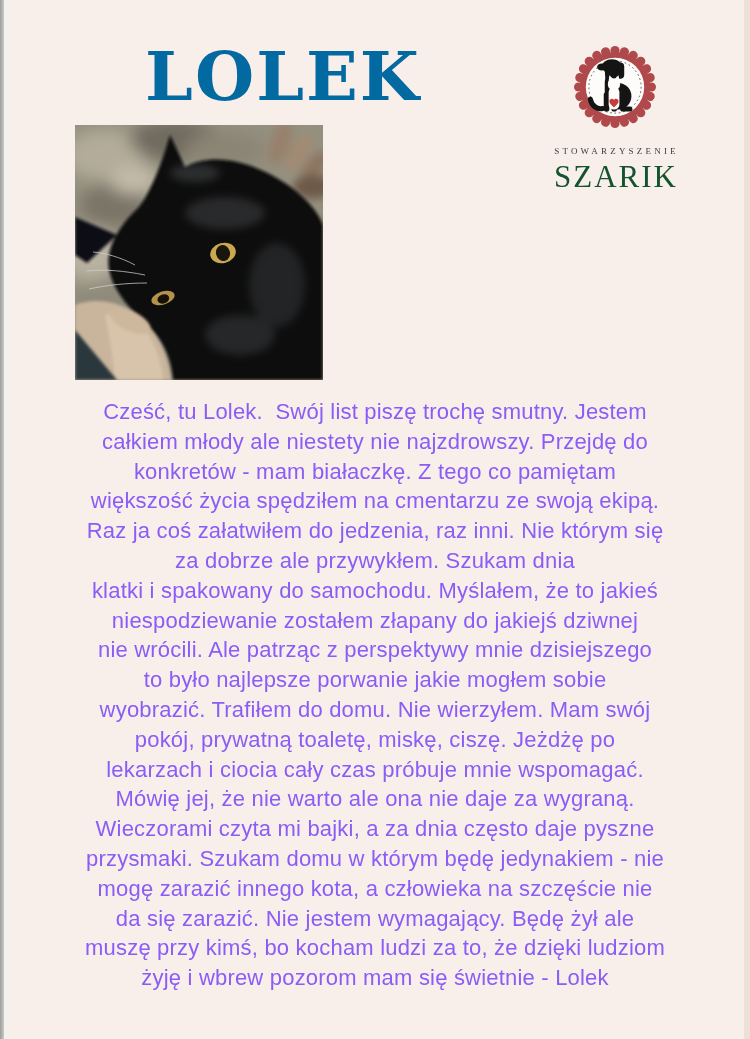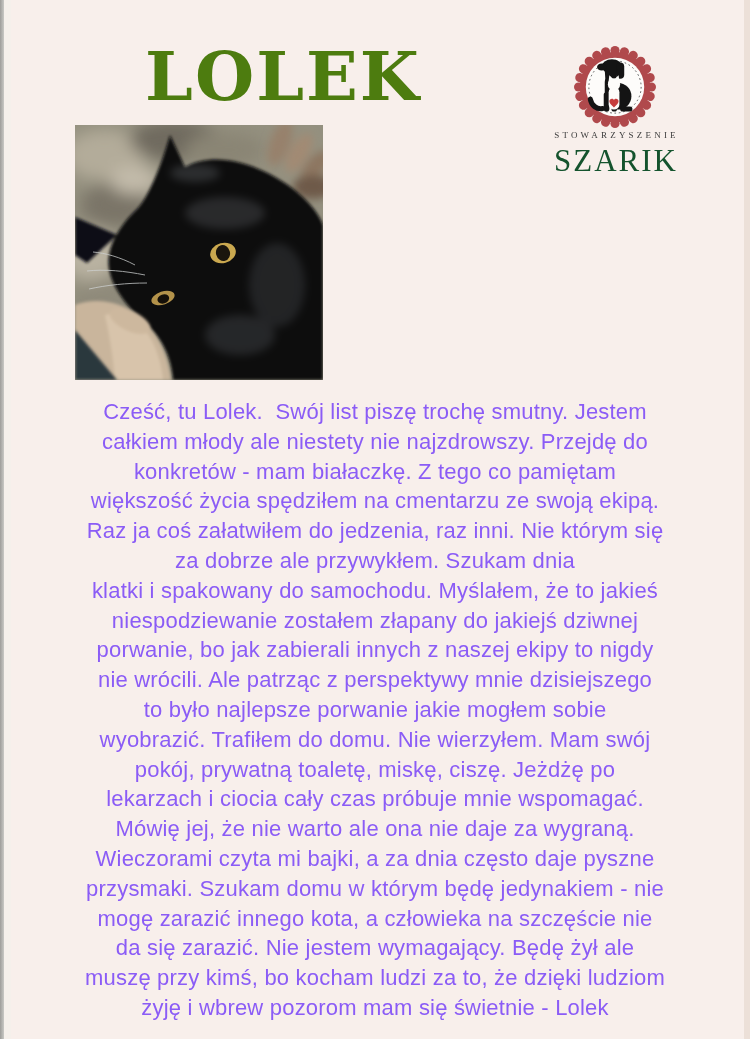--- a/index.html
+++ b/index.html
@@ -10,27 +10,27 @@
   }
   .edge-left{position:absolute;left:0;top:0;width:4px;height:100%;
     background:linear-gradient(to right,#9d9d9a,#c9c9c5);}
   .edge-left-light{position:absolute;left:4px;top:0;width:7px;height:100%;background:#f5f0eb;}
   .edge-right{position:absolute;right:0;top:0;width:6px;height:100%;background:#ece0d8;}
 
   .title{
     position:absolute;top:42px;left:60px;width:446px;margin:0;
     text-align:center;
     font-family:"DejaVu Serif","Liberation Serif",serif;
-    font-weight:700;font-size:68px;line-height:1;letter-spacing:2px;color:#4d7c0f;
+    font-weight:700;font-size:68px;line-height:1;letter-spacing:2px;color:#0369a1;
   }
 
   .logo{position:absolute;top:46px;left:545px;width:140px;text-align:center;}
   .badge{display:block;width:82px;height:82px;margin:0 auto;}
   .org-type{
-    margin-top:2px;font-family:"Liberation Serif",serif;font-size:9px;
+    margin-top:18px;font-family:"Liberation Serif",serif;font-size:9px;
     letter-spacing:3.2px;color:#3c3c3c;white-space:nowrap;padding-left:3px;
   }
   .org-name{
     margin-top:3px;font-family:"Liberation Serif",serif;font-size:31px;
     letter-spacing:2px;color:#14532d;white-space:nowrap;padding-left:2px;
   }
 
   .photo{position:absolute;left:75px;top:125px;width:248px;height:255px;}
   .photo svg{display:block;width:100%;height:100%;}
 
@@ -169,21 +169,20 @@
 
   <div class="letter">
       <div class="letter-line">Cześć, tu Lolek.  Swój list piszę trochę smutny. Jestem</div>
       <div class="letter-line">całkiem młody ale niestety nie najzdrowszy. Przejdę do</div>
       <div class="letter-line">konkretów - mam białaczkę. Z tego co pamiętam</div>
       <div class="letter-line">większość życia spędziłem na cmentarzu ze swoją ekipą.</div>
       <div class="letter-line">Raz ja coś załatwiłem do jedzenia, raz inni. Nie którym się</div>
       <div class="letter-line">za dobrze ale przywykłem. Szukam dnia</div>
       <div class="letter-line">klatki i spakowany do samochodu. Myślałem, że to jakieś</div>
       <div class="letter-line">niespodziewanie zostałem złapany do jakiejś dziwnej</div>
-      <div class="letter-line">porwanie, bo jak zabierali innych z naszej ekipy to nigdy</div>
       <div class="letter-line">nie wrócili. Ale patrząc z perspektywy mnie dzisiejszego</div>
       <div class="letter-line">to było najlepsze porwanie jakie mogłem sobie</div>
       <div class="letter-line">wyobrazić. Trafiłem do domu. Nie wierzyłem. Mam swój</div>
       <div class="letter-line">pokój, prywatną toaletę, miskę, ciszę. Jeżdżę po</div>
       <div class="letter-line">lekarzach i ciocia cały czas próbuje mnie wspomagać.</div>
       <div class="letter-line">Mówię jej, że nie warto ale ona nie daje za wygraną.</div>
       <div class="letter-line">Wieczorami czyta mi bajki, a za dnia często daje pyszne</div>
       <div class="letter-line">przysmaki. Szukam domu w którym będę jedynakiem - nie</div>
       <div class="letter-line">mogę zarazić innego kota, a człowieka na szczęście nie</div>
       <div class="letter-line">da się zarazić. Nie jestem wymagający. Będę żył ale</div>

